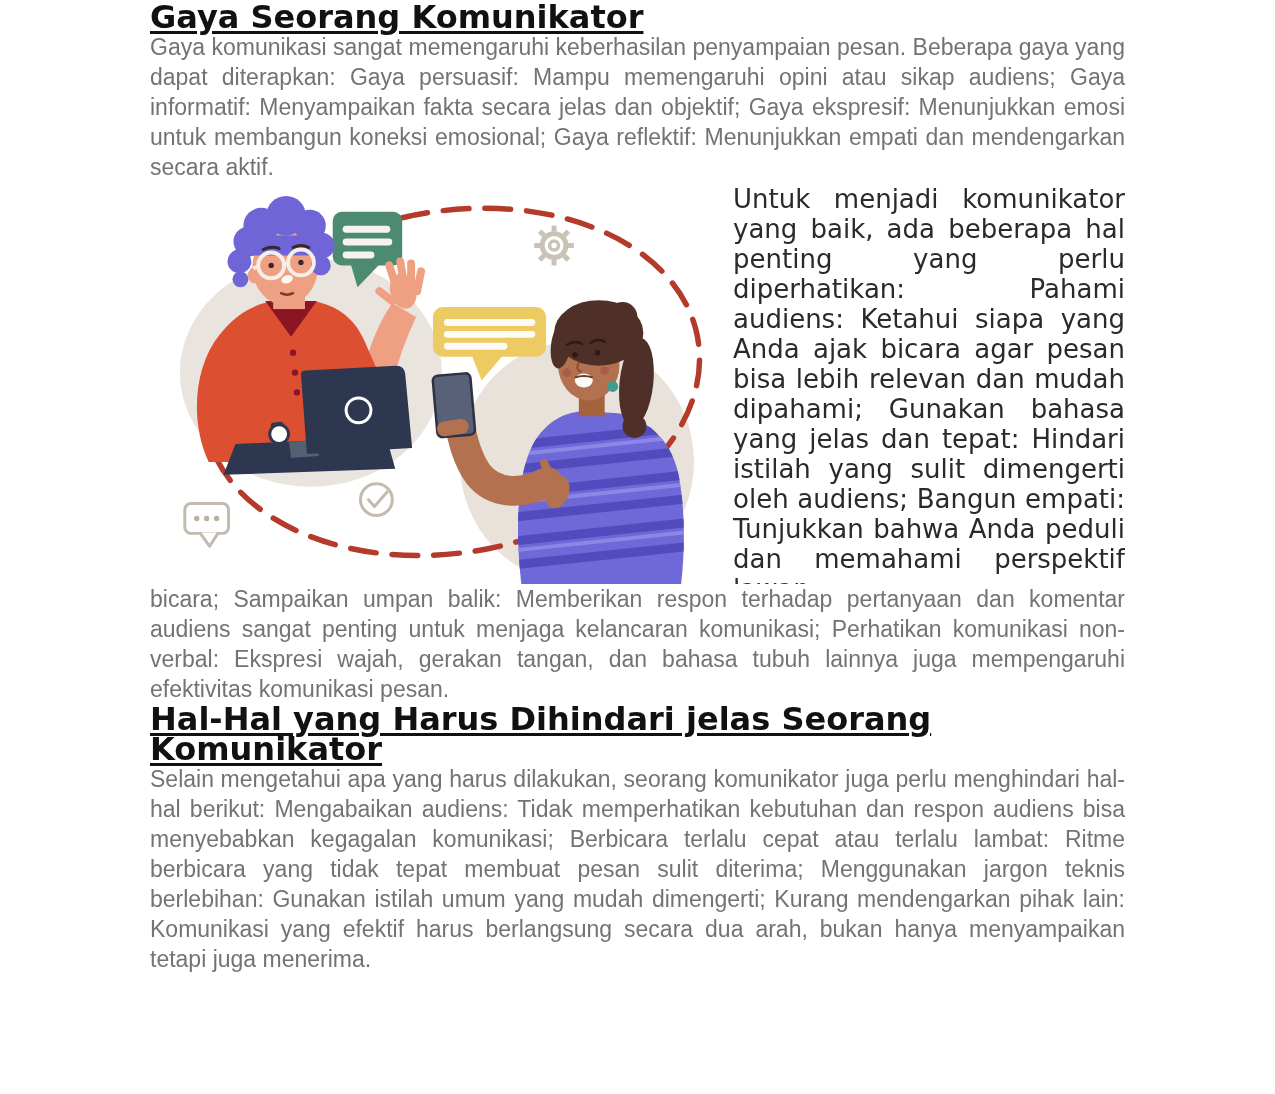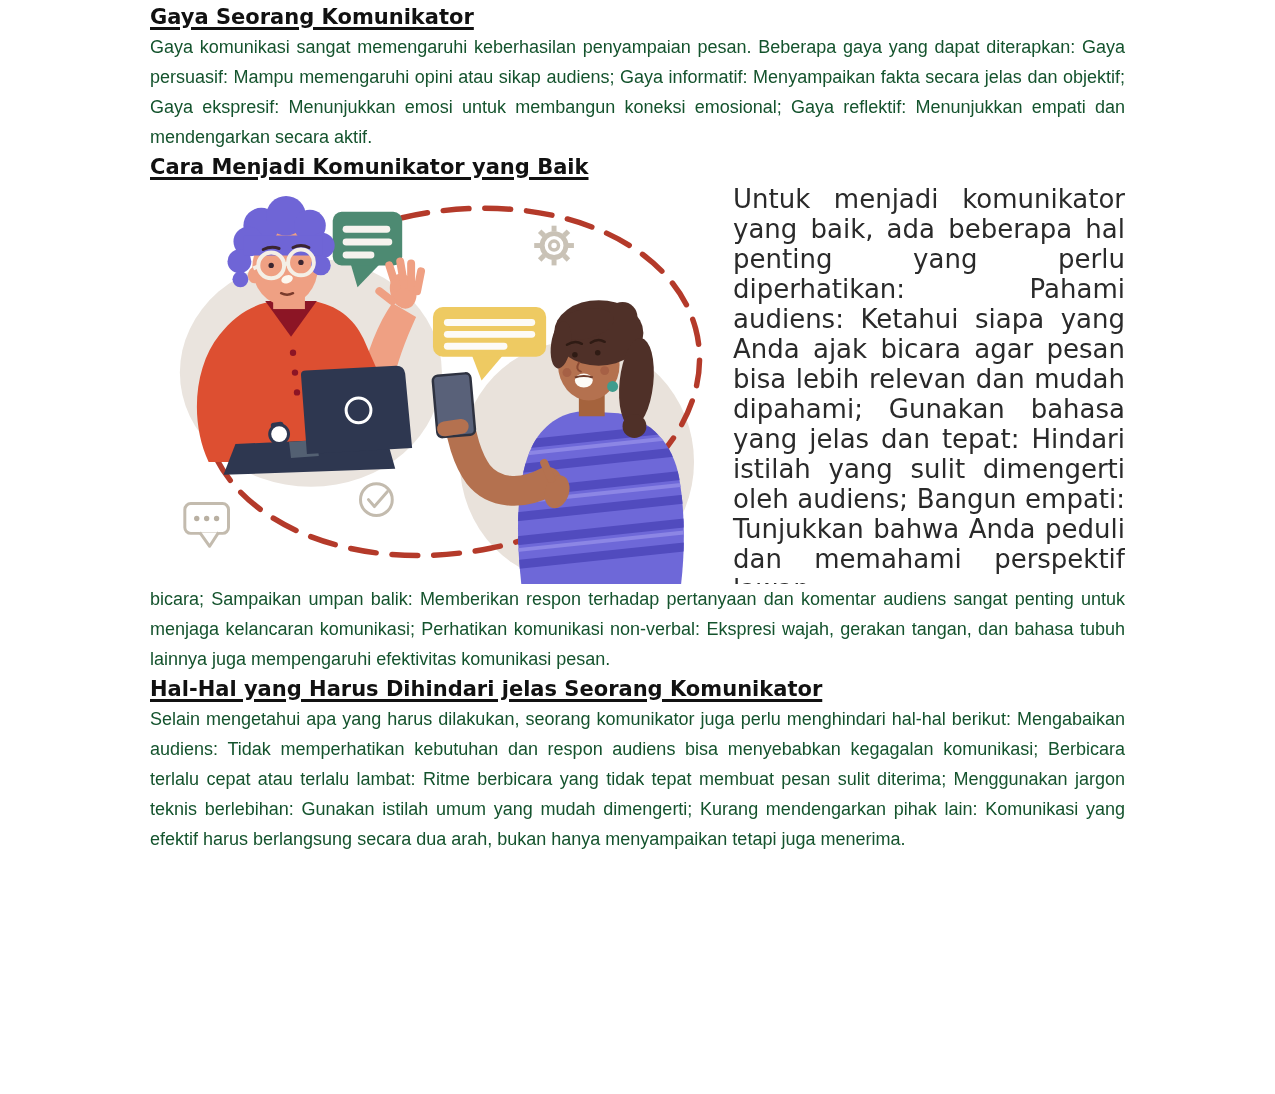--- a/index.html
+++ b/index.html
@@ -2,33 +2,33 @@
 <html><head>
 <meta charset="utf-8">
 <style>
   * { margin:0; padding:0; box-sizing:border-box; }
   html,body { width:1275px; height:1094px; background:#ffffff; overflow:hidden; }
   .content { width:975px; margin-left:150px; padding-top:2px; color:#161616; }
 
   .doc-heading {
     font-family:"DejaVu Sans", sans-serif;
     font-weight:bold;
-    font-size:21px;
+    font-size:32px;
     line-height:30px;
     text-decoration:underline;
     text-decoration-thickness:2.5px;
     text-underline-offset:3px;
     color:#111111;
   }
   .p-narrow {
     font-family:"Liberation Sans", sans-serif;
-    font-size:18px;
+    font-size:23px;
     line-height:30px;
     text-align:justify;
-    color:#14532d;
+    color:#737373;
   }
   .p-wide {
     font-family:"DejaVu Sans", sans-serif;
     font-size:26px;
     line-height:30px;
     text-align:justify;
     color:#2a2a2a;
   }
   .fig-row {
     display:flex;
@@ -42,21 +42,20 @@
 </style>
 </head>
 <body>
 
 <div class="content">
 
   <div class="doc-heading">Gaya Seorang Komunikator</div>
 
   <p class="p-narrow">Gaya komunikasi sangat memengaruhi keberhasilan penyampaian pesan. Beberapa gaya yang dapat diterapkan: Gaya persuasif: Mampu memengaruhi opini atau sikap audiens; Gaya informatif: Menyampaikan fakta secara jelas dan objektif; Gaya ekspresif: Menunjukkan emosi untuk membangun koneksi emosional; Gaya reflektif: Menunjukkan empati dan mendengarkan secara aktif.</p>
 
-  <div class="doc-heading">Cara Menjadi Komunikator yang Baik</div>
 
   <div class="fig-row">
 
     <div class="illu-box">
       <svg width="557" height="400" viewBox="0 0 557 403" role="img" aria-label="Flat illustration of two people communicating: a man with curly purple hair and glasses waving behind a laptop, and a woman holding a phone, surrounded by speech bubbles, a gear, a check mark and a dashed red loop">
 
         <g>
           <ellipse cx="160" cy="190" rx="132" ry="115" fill="#eae4de"></ellipse>
           <ellipse cx="428" cy="280" rx="118" ry="122" fill="#e9e2db"></ellipse>
         </g>

